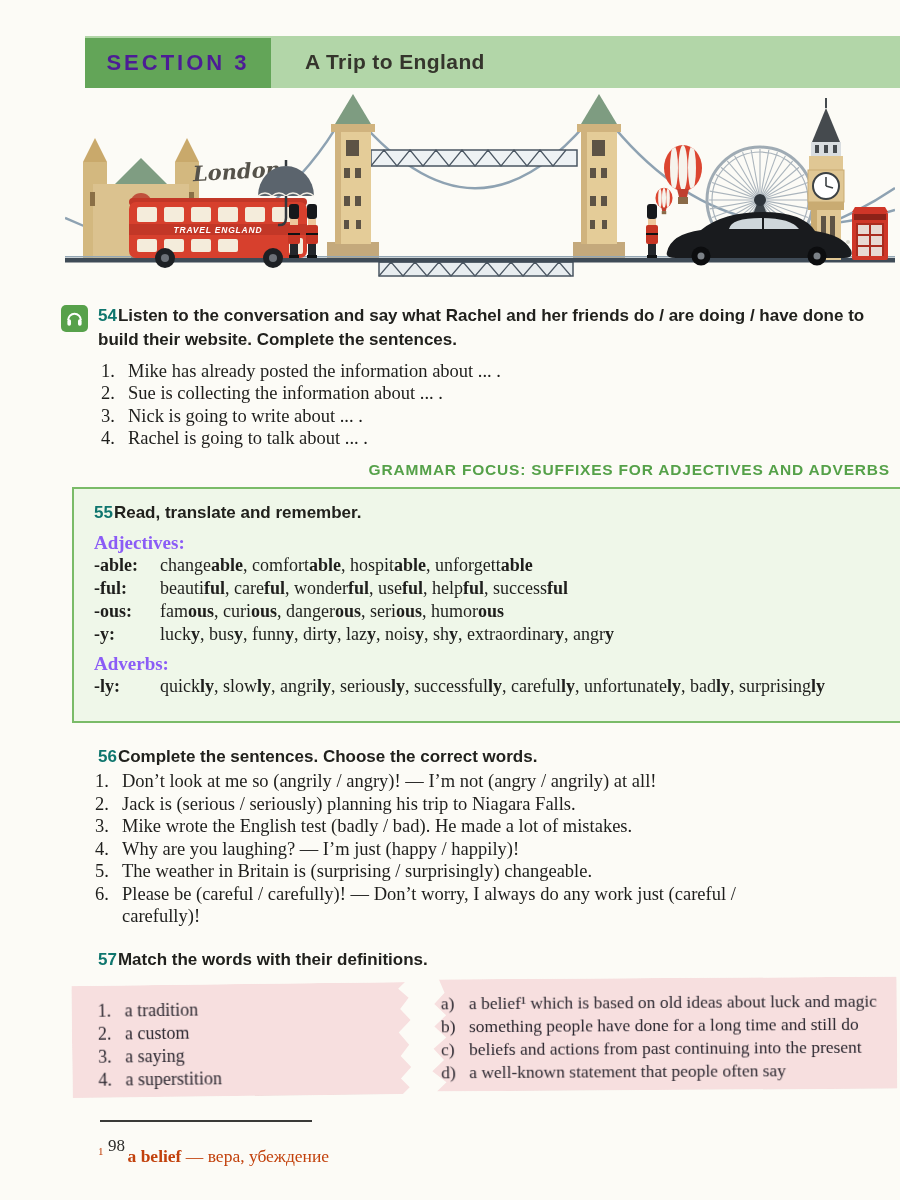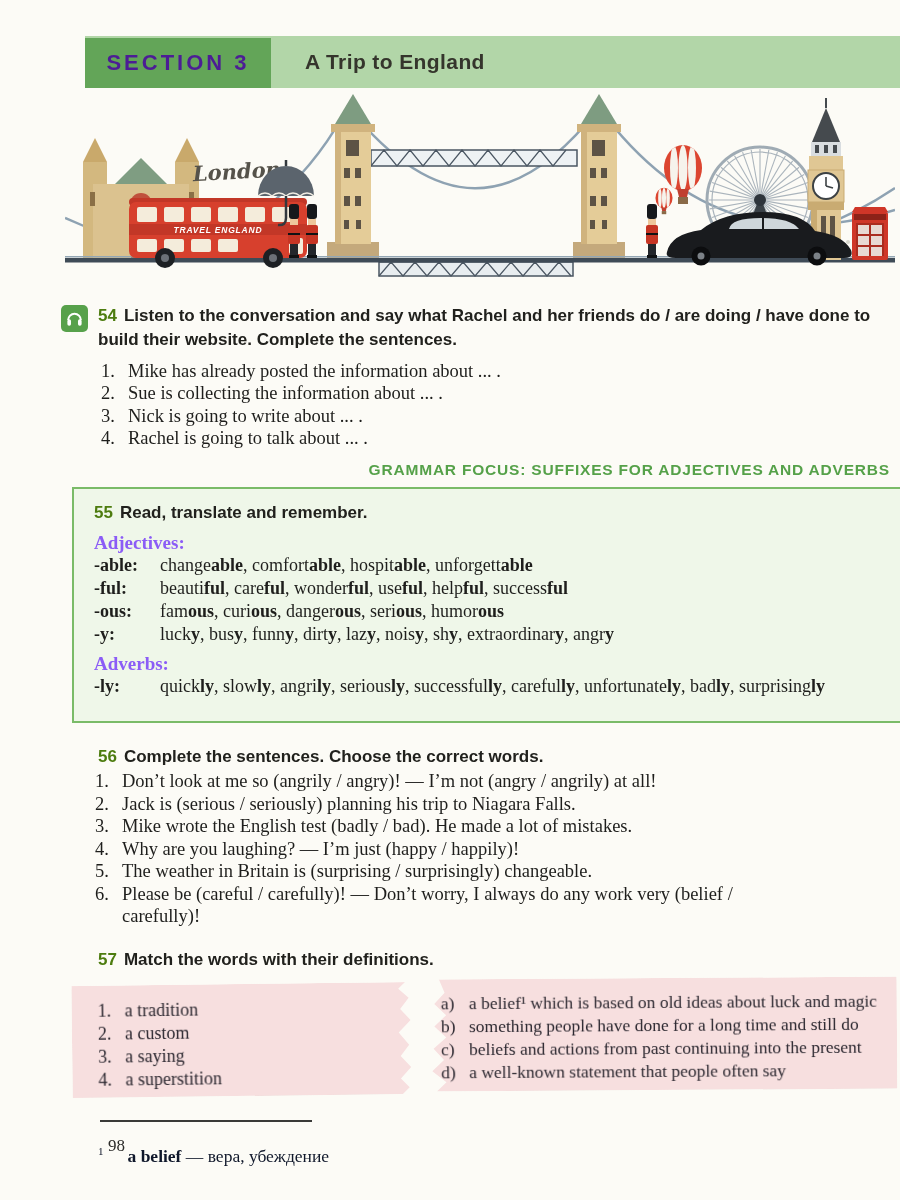--- a/index.html
+++ b/index.html
@@ -9,21 +9,21 @@
   .band{position:absolute;left:85px;top:36px;width:815px;height:52px;background:#b2d6a8;}
   .section-box{position:absolute;left:0;top:2px;width:186px;height:50px;background:#63a558;
                display:flex;align-items:center;justify-content:center;}
   .section-box span{color:#4c1d95;font-weight:bold;font-size:22px;letter-spacing:3px;}
   .band-title{position:absolute;left:220px;top:0;height:52px;display:flex;align-items:center;
               margin:0;font-size:21px;font-weight:bold;color:#35352c;letter-spacing:.4px;}
   
   .illo{position:absolute;left:65px;top:92px;}
   
   .ex-head{position:absolute;margin:0;font-weight:bold;font-size:17px;line-height:24px;color:#21211d;}
-  .ex-num{color:#4d7c0f;margin-right:7px;}
+  .ex-num{color:#0f766e;margin-right:1px;}
   #ex54-head{left:98px;top:304px;width:779px;}
   #ex56-head{left:98px;top:745px;width:740px;}
   #ex57-head{left:98px;top:948px;width:740px;}
   .audio-badge{position:absolute;left:61px;top:305px;width:27px;height:27px;background:#57a14b;
                border-radius:5px;display:flex;align-items:center;justify-content:center;}
   
   .serif-list{position:absolute;font-family:"Liberation Serif",serif;font-size:18.5px;color:#1e1e1c;}
   #ex54-list{left:101px;top:360px;width:760px;line-height:22.3px;}
   #ex56-list{left:95px;top:770px;width:690px;line-height:22.5px;}
   .li-row{display:flex;}
@@ -49,21 +49,21 @@
              clip-path:polygon(0 0,97% 0,95% 6%,98% 14%,95.5% 24%,98.5% 34%,95% 45%,98% 56%,
                                95.5% 66%,98.5% 76%,95.5% 86%,98% 94%,96% 100%,0 100%);}
   #defs-box{left:425px;top:978px;width:472px;height:112px;padding:13px 4px 0 16px;line-height:23px;
             transform:rotate(-.35deg);font-size:17.5px;
             clip-path:polygon(3% 0,100% 0,100% 100%,2.5% 100%,4.5% 92%,1.5% 82%,4% 72%,1.8% 62%,
                               4.5% 52%,2% 42%,4.5% 32%,2% 22%,4.2% 12%);}
   #defs-box .li-num{width:28px;}
   
   .footnote-rule{position:absolute;left:100px;top:1120px;width:212px;height:2px;background:#3a3a38;}
   .footnote{position:absolute;left:98px;top:1127px;font-family:"Liberation Serif",serif;
-            font-size:17.5px;color:#0f172a;}
+            font-size:17.5px;color:#c2410c;}
   .footnote sup{font-size:11px;margin-right:24px;}
   .page-num{position:absolute;left:72px;top:1136px;font-family:"Liberation Serif",serif;
             font-size:17px;color:#2c2c2a;margin-left:36px;}
   b{font-weight:bold;}
 </style>
 </head>
 <body>
 
 <div class="page">
 
@@ -349,21 +349,21 @@
       <div class="li-row">
         <span class="li-num">4.</span>
         <span class="li-text">Why are you laughing? — I’m just (happy / happily)!</span>
       </div>
       <div class="li-row">
         <span class="li-num">5.</span>
         <span class="li-text">The weather in Britain is (surprising / surprisingly) changeable.</span>
       </div>
       <div class="li-row">
         <span class="li-num">6.</span>
-        <span class="li-text">Please be (careful / carefully)! — Don’t worry, I always do any work very (belief / carefully)!</span>
+        <span class="li-text">Please be (careful / carefully)! — Don’t worry, I always do any work just (careful / carefully)!</span>
       </div>
     </div>
 
   <p class="ex-head" id="ex57-head"><span class="ex-num">57</span><span>Match the words with their definitions.</span></p>
   <div class="pink" id="words-box">
       <div class="li-row">
         <span class="li-num">1.</span>
         <span class="li-text">a tradition</span>
       </div>
       <div class="li-row">

